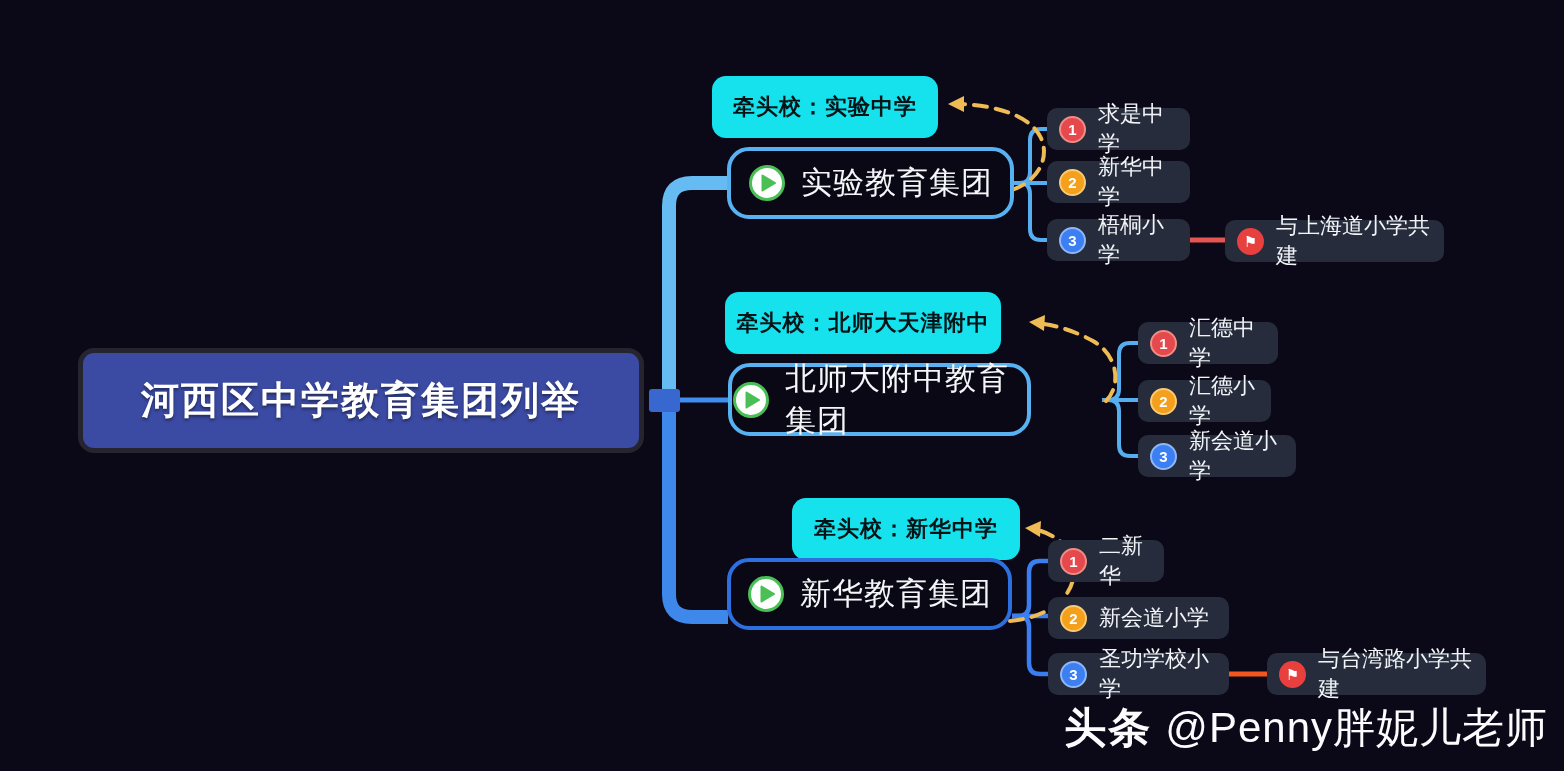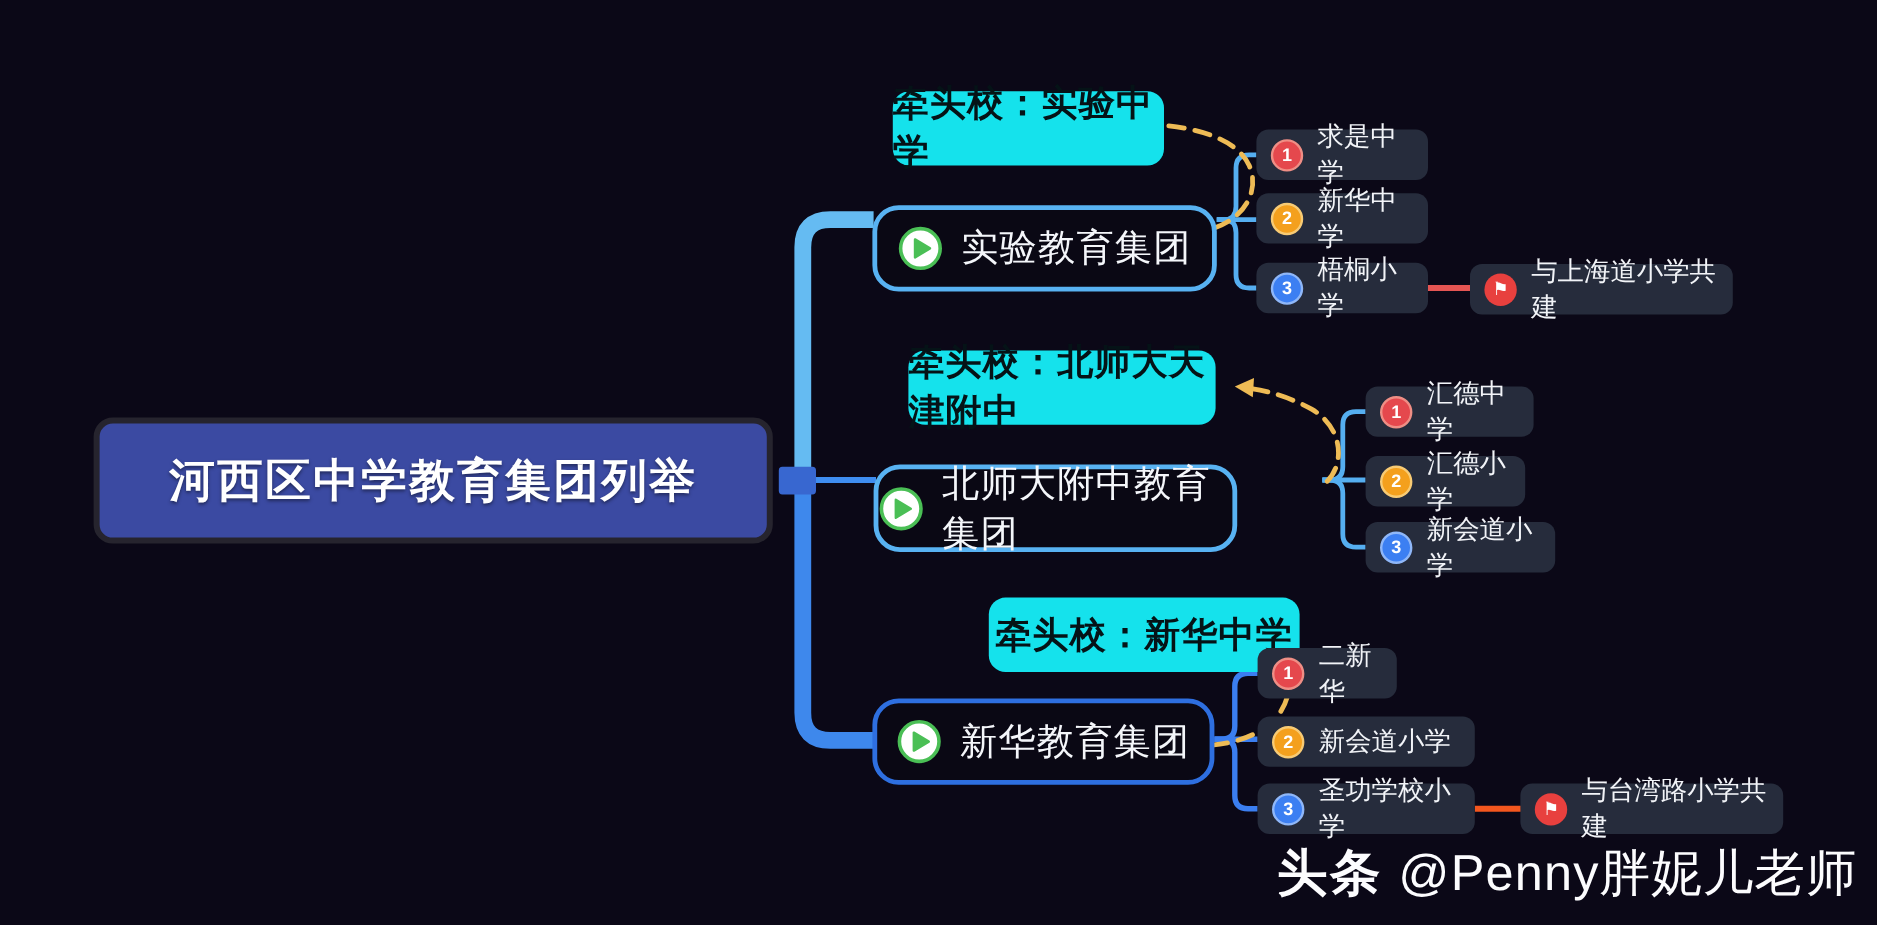--- a/index.html
+++ b/index.html
@@ -16,31 +16,31 @@
     background:#3b4aa2;border:5px solid #26242e;border-radius:16px;
     box-sizing:border-box;display:flex;align-items:center;justify-content:center;
     color:#ffffff;font-size:38px;font-weight:bold;letter-spacing:2px;
     text-shadow:0 2px 3px rgba(0,0,0,.45);
   }
 
   
   .lead-label{
     position:absolute;background:#15e2ec;border-radius:14px;box-sizing:border-box;
     display:flex;align-items:center;justify-content:center;
-    color:#051317;font-size:30px;font-weight:bold;letter-spacing:1px;margin-left:32px;
+    color:#051317;font-size:22px;font-weight:bold;letter-spacing:1px;
   }
   .lead-1{left:712px;top:76px;width:226px;height:62px;}
-  .lead-2{left:725px;top:292px;width:256px;height:62px;}
-  .lead-3{left:792px;top:498px;width:259px;height:62px;}
+  .lead-2{left:725px;top:292px;width:276px;height:62px;}
+  .lead-3{left:792px;top:498px;width:228px;height:62px;}
 
   
   .group-node{
     position:absolute;background:#0a0814;border-radius:22px;box-sizing:border-box;
     display:flex;align-items:center;justify-content:center;gap:15px;
-    color:#f4f6fa;font-size:31px;font-weight:500;letter-spacing:1px;margin-top:24px;
+    color:#f4f6fa;font-size:31px;font-weight:500;letter-spacing:1px;
   }
   .group-1{left:727px;top:147px;width:287px;height:72px;border:4px solid #58b2f2;}
   .group-2{left:728px;top:363px;width:303px;height:73px;border:4px solid #58b2f2;}
   .group-3{left:727px;top:558px;width:285px;height:72px;border:4px solid #2e6fe0;}
   .play{width:38px;height:38px;flex:0 0 auto;display:block;}
 
   
   .child-node,.note-node{
     position:absolute;background:#262c3c;border-radius:10px;box-sizing:border-box;
     display:flex;align-items:center;gap:12px;padding:0 12px;

